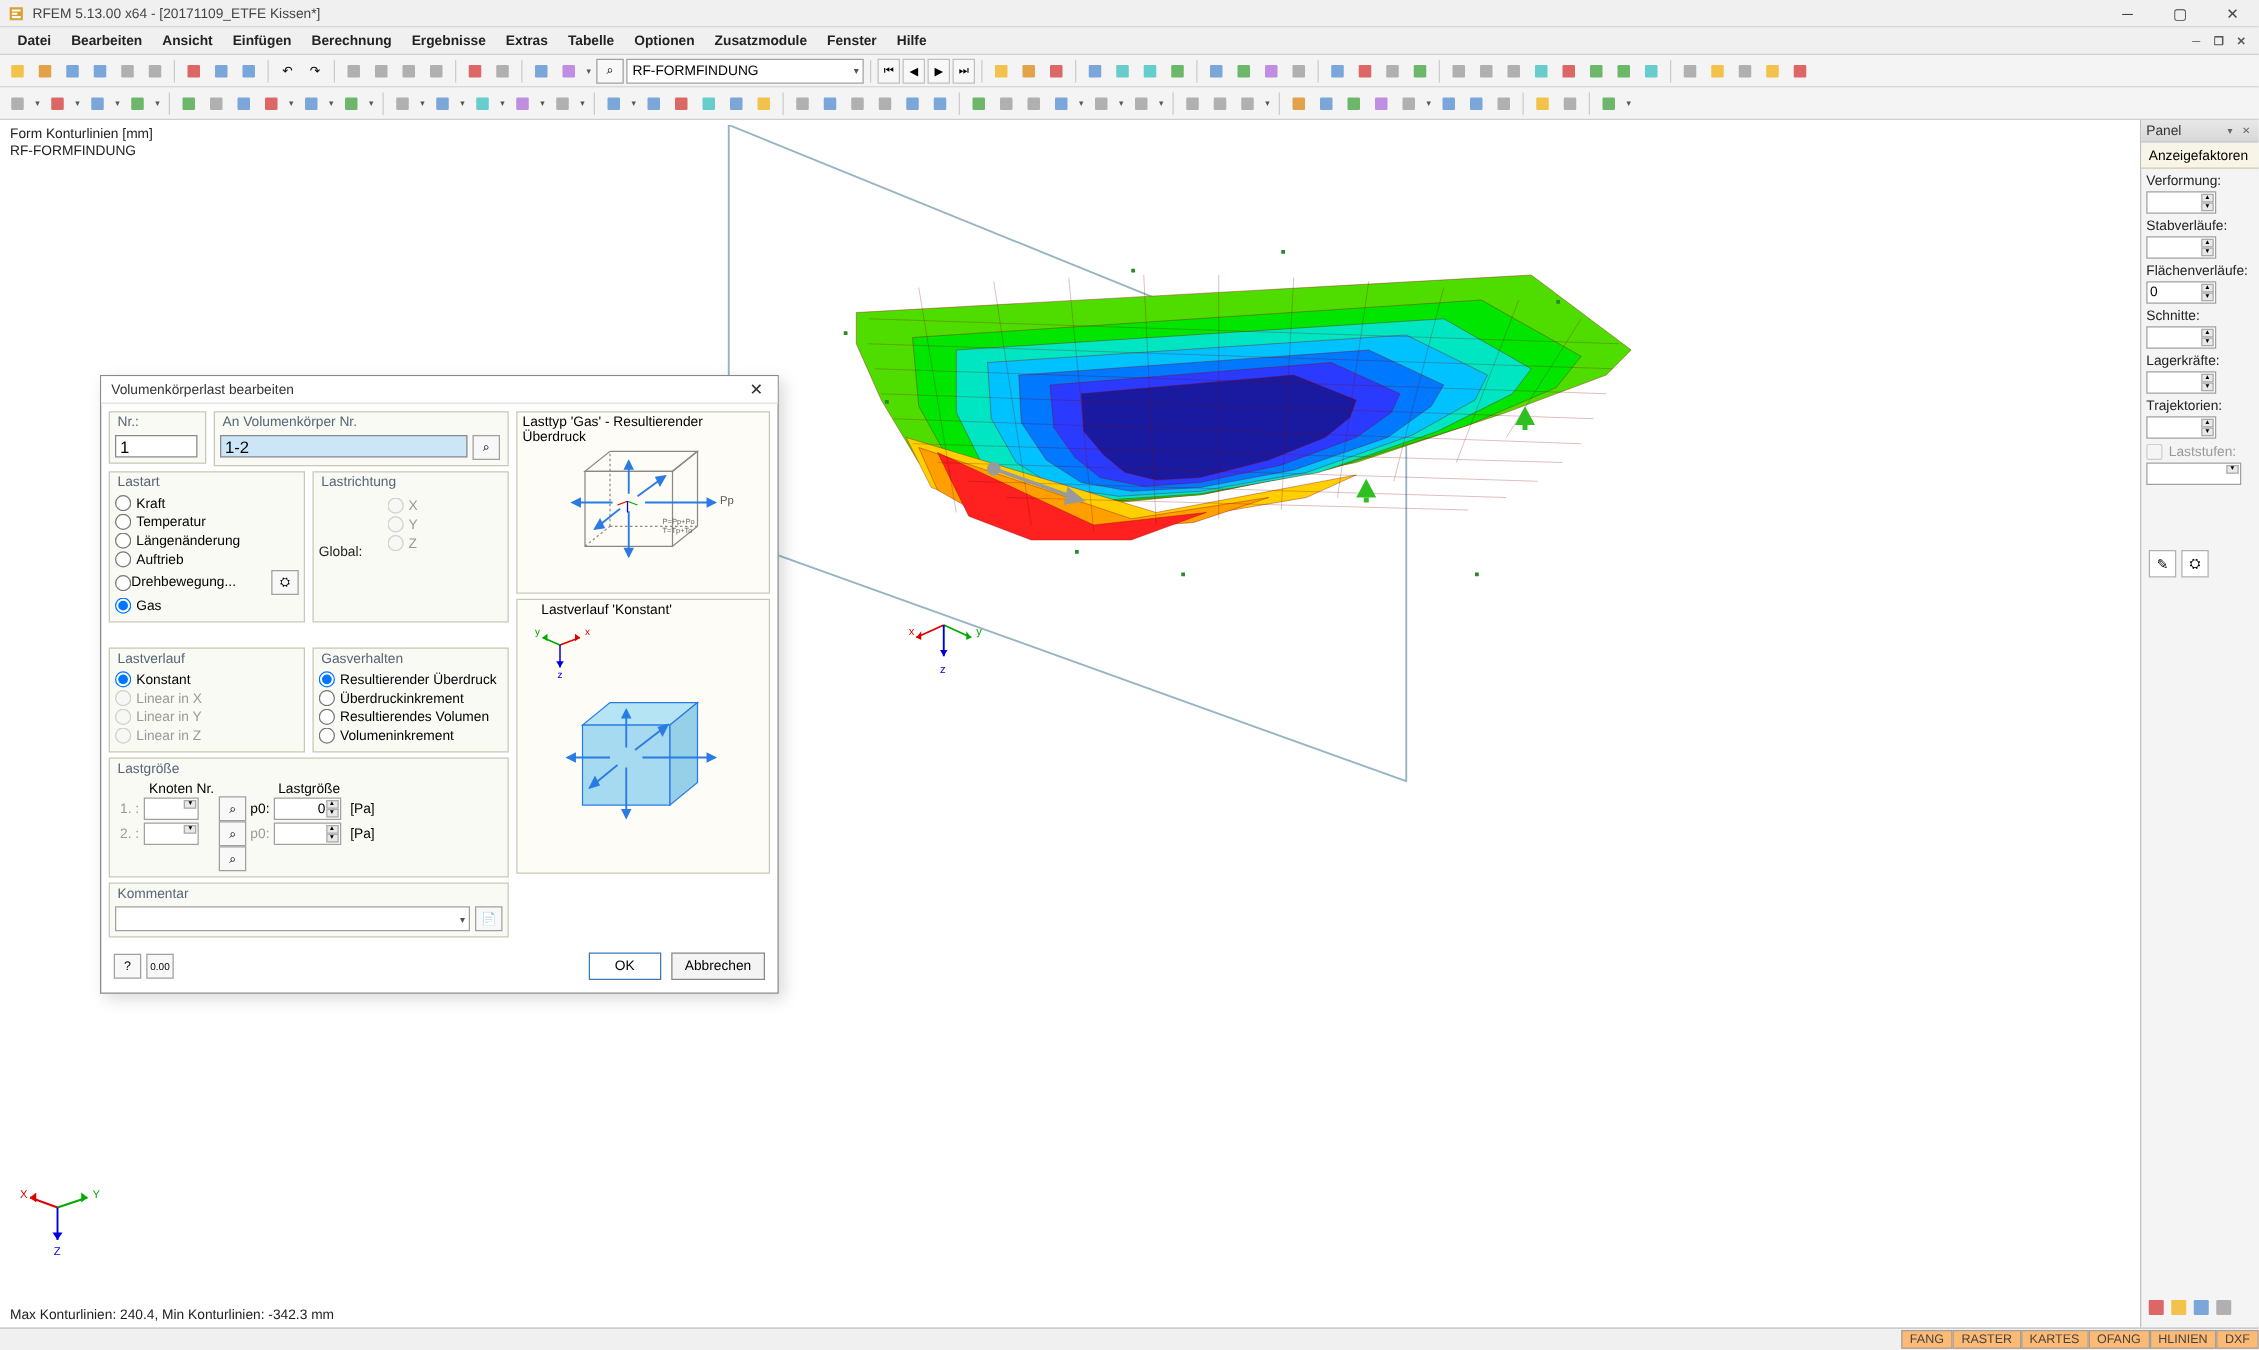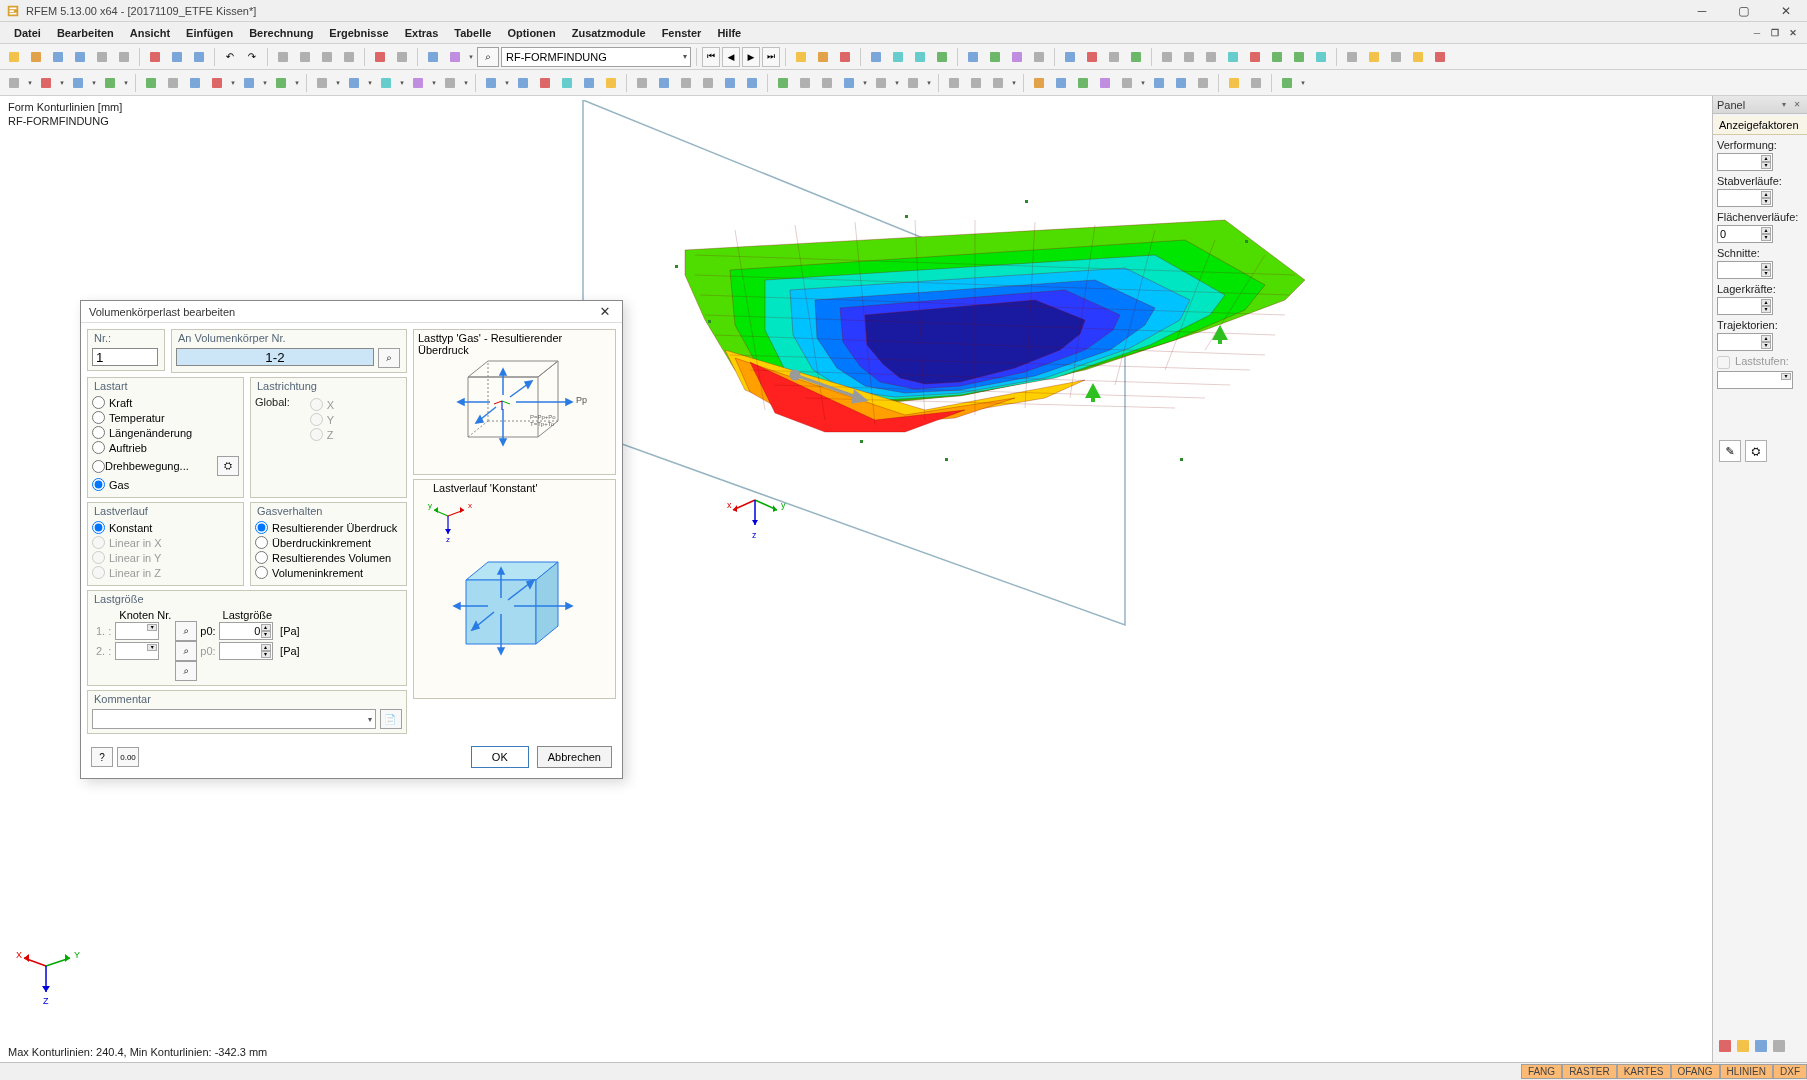--- a/index.html
+++ b/index.html
@@ -57,22 +57,22 @@
 
 .dialog { position: absolute; left: 80px; top: 300px; width: 543px; background: #fff; border: 1px solid #888; box-shadow: 4px 4px 12px rgba(0,0,0,0.15); }
 .dlg-title { height: 22px; background: #fff; border-bottom: 1px solid #ddd; display:flex;align-items:center;padding:0 8px;font-size:11px;color:#333; }
 .dlg-close { margin-left:auto; width:18px;height:18px;display:flex;align-items:center;justify-content:center;font-size:13px; }
 .dlg-body { display:flex; padding: 6px; gap:6px; }
 .dlg-left { width: 320px; }
 .dlg-right { flex:1; }
 .fieldset legend, .fld-title { font-size:11px; color:#567; padding:0 2px; }
 .fld-title { margin:-2px 0 4px 0; }
 .row-flex { display:flex; gap:6px; align-items:flex-start; }
-.lbl { color:#222; }
-.textinput { height:18px; border:1px solid #888; background:#fff; padding:0 3px; width: 66px; text-align: center;}
+.lbl { color:#222;margin-top:40px; }
+.textinput { height:18px; border:1px solid #888; background:#fff; padding:0 3px; width: 66px;}
 .textinput.wide { width: 198px; }
 .textinput.sel { background:#cde6f7; color:#000; }
 .pick-btn { width:22px;height:20px;border:1px solid #a0a0a0;background:#f8f8f8;display:flex;align-items:center;justify-content:center;font-size:10px; }
 .radio-row { display:flex;align-items:center;gap:4px;margin:2px 0; }
 .radio-row input { margin:0; }
 .radio-row.disabled { color:#999; }
 .grid2 { display:flex; gap:6px; }
 .grid2 > div { flex:1; }
 .col-box { border:1px solid #c8c8b8; background:#fafaf5; padding:4px; font-size:11px; }
 .diagram-box { border:1px solid #c8c8b8; background:#fdfcf6; height: 146px; padding: 4px; margin-bottom: 4px; font-size:11px; position:relative; display:flex;align-items:center;justify-content:center; }
@@ -713,21 +713,21 @@
                 </div>
               <div class="radio-row disabled">
                   <input type="radio" disabled="" style="">
                   <span>Z</span>
                 </div>
             </div>
           </div>
         </div>
       </div>
 
-      <div class="grid2" style="margin-top:4px;">
+      <div class="grid2" style="margin-top:20px;">
         <div class="col-box">
           <div class="fld-title">Lastverlauf</div>
           <div class="radio-row">
               <input type="radio" name="lv" checked="" style="">
               <span>Konstant</span>
             </div>
           <div class="radio-row disabled">
               <input type="radio" disabled="" style="">
               <span>Linear in X</span>
             </div>

